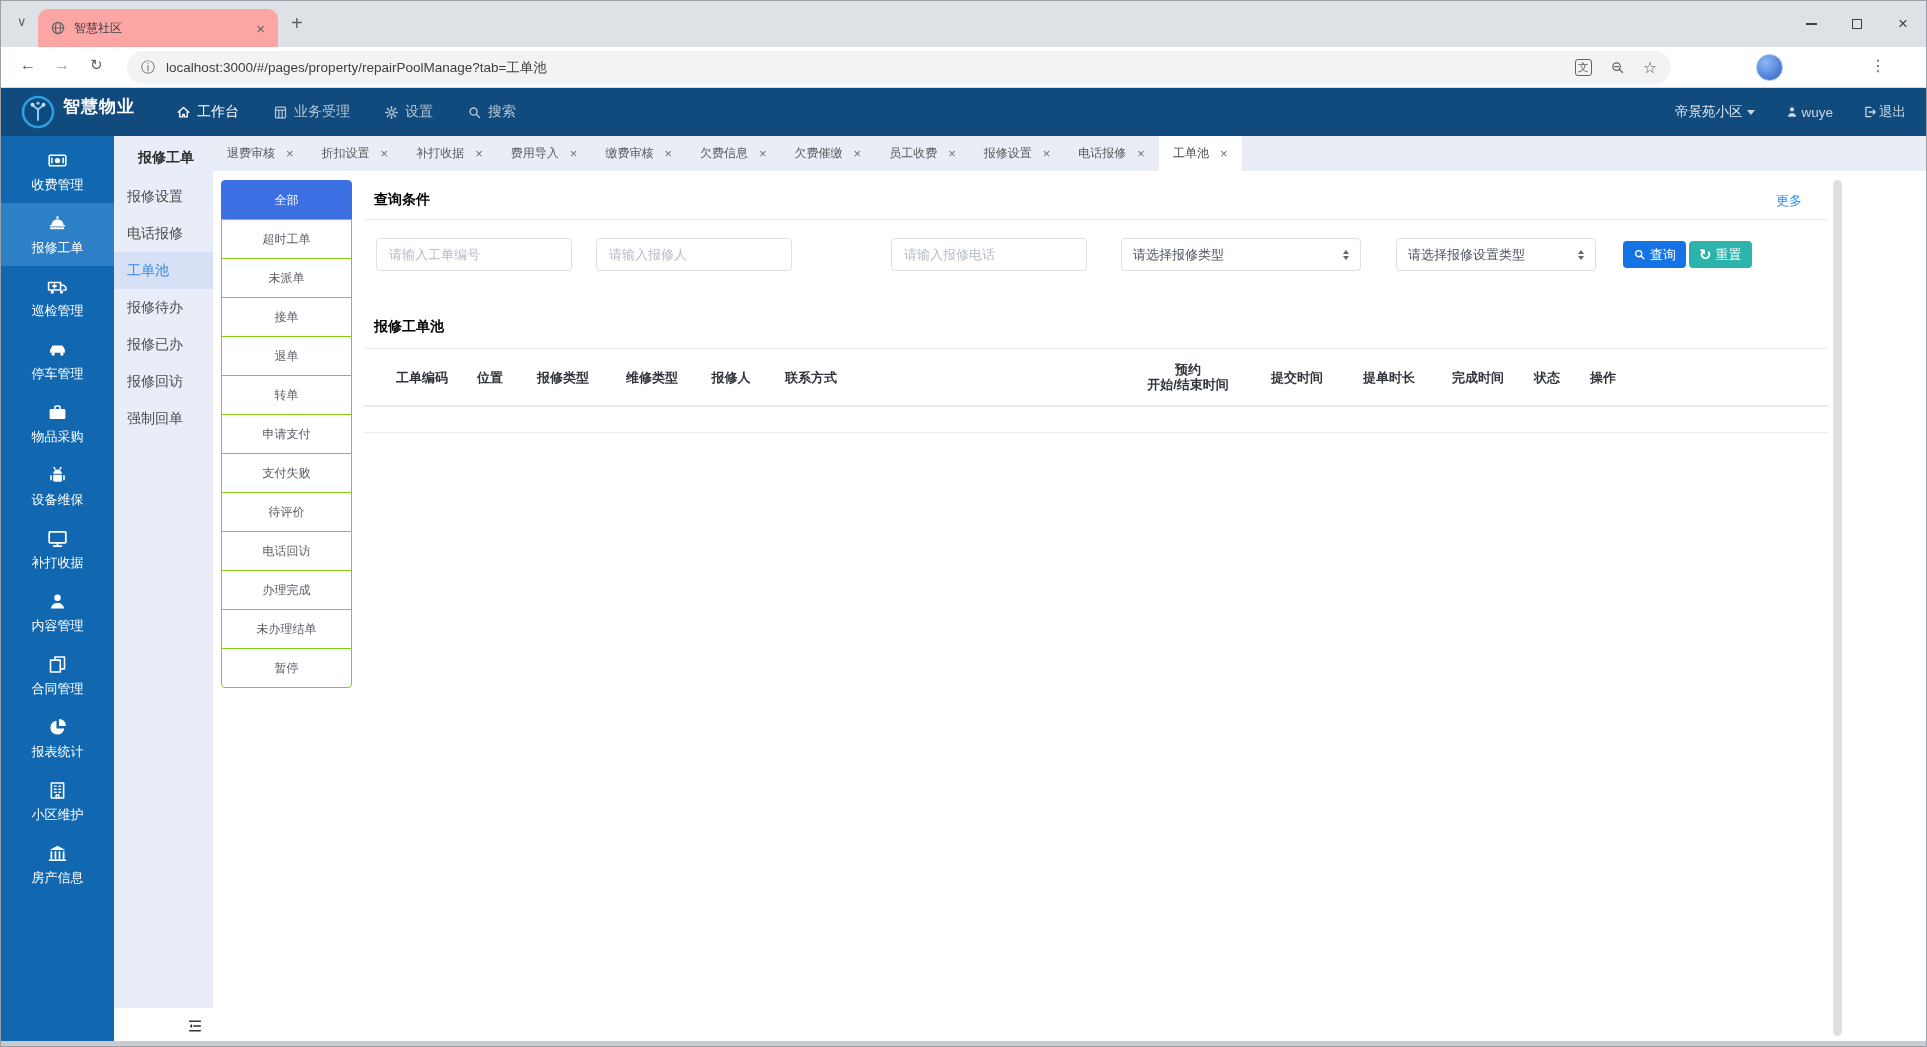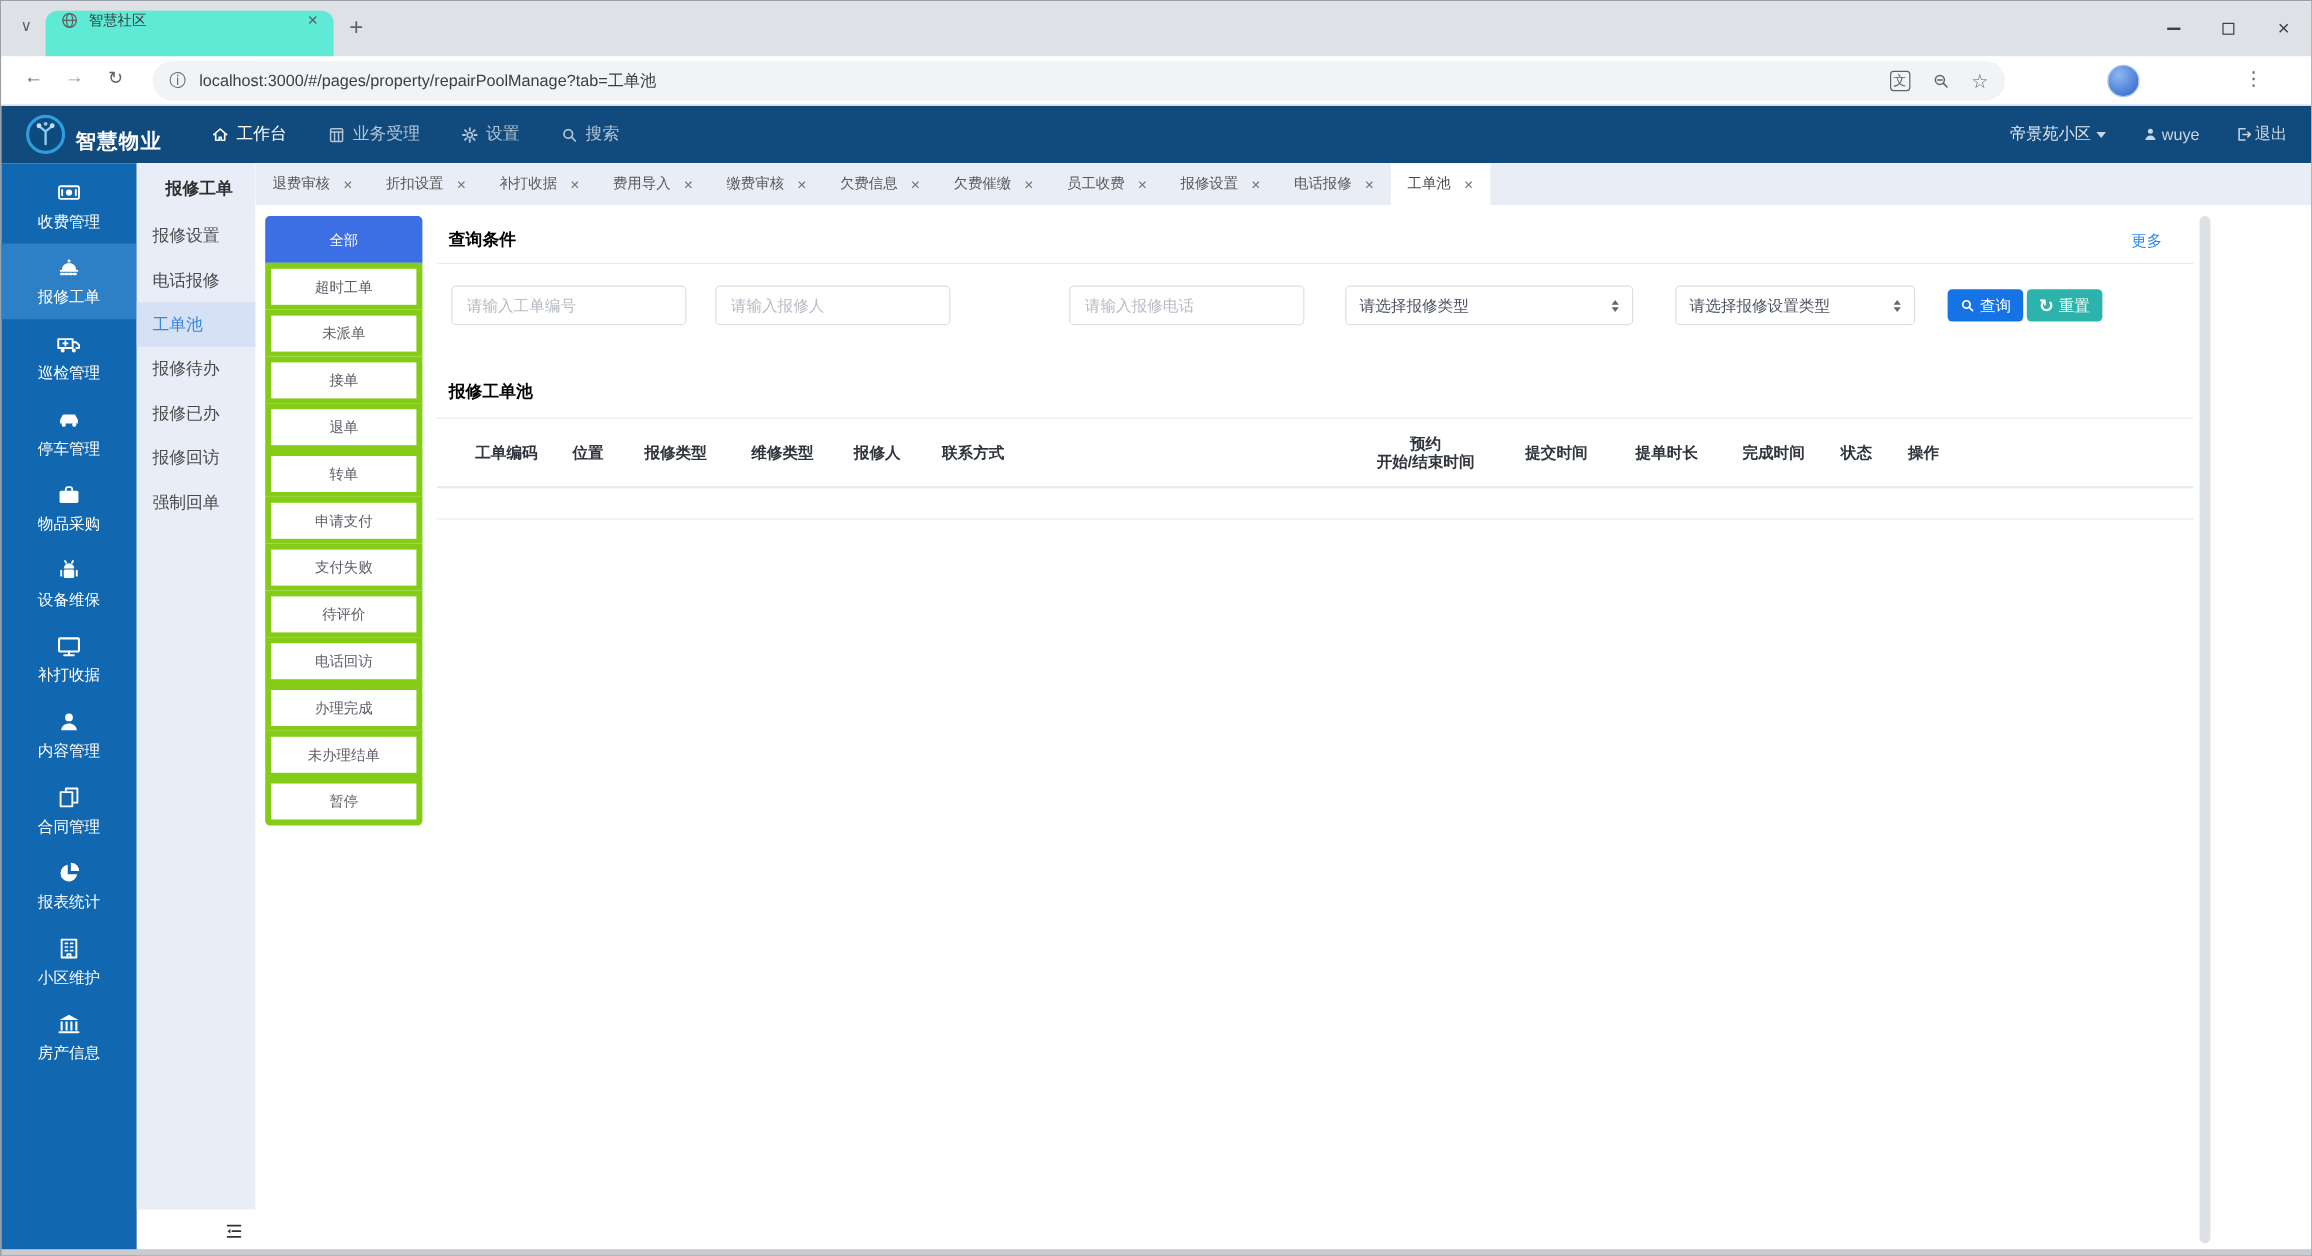--- a/index.html
+++ b/index.html
@@ -2,21 +2,21 @@
 <html style="--navbar: #114a7c; --sidebar: #1268b0; --sidebar_active: #2e80c6; --accent_blue: #1573e6; --teal: #2cb4ac; --filter_active: #3b6fe3; --link: #2d8cf0;"><head>
 <meta charset="utf-8">
 <style>
   * { margin:0; padding:0; box-sizing:border-box; }
   body { background:#e9e9e9; font-family:"Liberation Sans","DejaVu Sans",sans-serif; }
   .window { position:relative; width:1927px; height:1047px; background:#fff; border:1px solid #9aa0a6; overflow:hidden; }
 
   
   .tabstrip { position:relative; height:46px; background:#dee1e6; }
   .tab-chevron { position:absolute; left:16px; top:13px; font-size:13px; color:#5f6368; cursor:pointer; }
-  .browser-tab { position:absolute; left:37px; top:8px; width:240px; height:38px; background:#5eead4; border-radius:10px 10px 0 0; display:flex; align-items:flex-start; padding:0 10px 0 12px; }
+  .browser-tab { position:absolute; left:37px; top:8px; width:240px; height:38px; background:#fca5a5; border-radius:10px 10px 0 0; display:flex; align-items:center; padding:0 10px 0 12px; }
   .favicon { width:16px; height:16px; color:#5f6368; flex:none; }
   .tab-title { flex:1; margin-left:8px; font-size:12px; color:#3c4043; white-space:nowrap; overflow:hidden; }
   .tab-close { font-size:15px; color:#5f6368; cursor:pointer; padding:0 3px; }
   .new-tab { position:absolute; left:290px; top:11px; font-size:20px; color:#5f6368; cursor:pointer; }
   .win-controls { position:absolute; right:0; top:0; height:46px; display:flex; }
   .wc { width:46px; height:100%; display:flex; align-items:center; justify-content:center; color:#3c4043; cursor:pointer; }
   .wc-bar { width:11px; height:1.4px; background:#3c4043; }
   .wc-box { width:10px; height:10px; border:1.4px solid #3c4043; }
   .wc-x { font-size:17px; }
 
@@ -26,21 +26,21 @@
   .info-i { font-size:14px; color:#5f6368; flex:none; }
   .url-text { flex:1; margin-left:11px; font-size:13.5px; color:#3c4043; white-space:nowrap; overflow:hidden; }
   .obx-ic { margin-left:18px; color:#5f6368; cursor:pointer; display:flex; align-items:center; }
   .tr-box { font-size:11px; color:#5f6368; border:1.3px solid #5f6368; border-radius:3px; width:17px; height:17px; display:flex; align-items:center; justify-content:center; }
   .star { font-size:16px; }
   .avatar { position:absolute; left:1755px; top:7px; width:27px; height:27px; border-radius:50%; background:radial-gradient(circle at 35% 30%, #8db7f2, #2a61c8); border:1px solid #aac4ea; cursor:pointer; }
   .kebab { position:absolute; left:1869px; top:9px; font-size:16px; color:#5f6368; cursor:pointer; }
 
   
   .navbar { height:48px; background:var(--navbar,#114a7c); display:flex; align-items:center; padding:0 20px; color:#fff; }
-  .brand { display:flex; align-items:flex-end; gap:8px; cursor:pointer; }
+  .brand { display:flex; align-items:flex-start; gap:8px; cursor:pointer; }
   .brand-name { font-size:17px; font-weight:bold; letter-spacing:1px; }
   .nav-menu { display:flex; margin-left:24px; }
   .nav-item { display:flex; align-items:center; gap:6px; font-size:14px; color:#b4c4d2; padding:0 17px; height:48px; cursor:pointer;justify-content:center; }
   .nav-item.active { color:#ffffff; }
   .nav-right { margin-left:auto; display:flex; align-items:center; gap:30px; font-size:13.5px; color:#c9d6e2; }
   .nav-right .chunk { display:flex; align-items:center; gap:2px; cursor:pointer; }
   .caret-down { width:0; height:0; border-left:4px solid transparent; border-right:4px solid transparent; border-top:5px solid #c9d6e2; margin-left:3px; }
 
   
   .app-body { display:flex; height:910px; }
@@ -58,21 +58,21 @@
 
   .main { flex:1; position:relative; background:#fff; overflow:hidden; }
   .tabbar { height:35px; background:#e9edf6; display:flex; align-items:stretch; overflow:hidden; }
   .tb-tab { display:flex; align-items:center; gap:11px; padding:0 14px; font-size:12px; color:#585858; cursor:pointer; white-space:nowrap; }
   .tb-tab.active { background:#fff; color:#4a4a4a; }
   .tb-close { font-size:13px; color:#707070; }
 
   .content { position:absolute; left:0; right:0; top:35px; bottom:0; background:#fff; }
 
   .status-list { position:absolute; left:8px; top:9px; width:131px; }
-  .status-item { height:40px; margin-top:-1px; border:5px solid #84cc16; background:#fff; display:flex; align-items:center; justify-content:center; font-size:12px; color:#5a5e66; cursor:pointer; }
+  .status-item { height:40px; margin-top:-1px; border:1px solid #84cc16; background:#fff; display:flex; align-items:center; justify-content:center; font-size:12px; color:#5a5e66; cursor:pointer; }
   .status-item:first-child { margin-top:0; border-radius:4px 4px 0 0; }
   .status-item:last-child { border-radius:0 0 4px 4px; }
   .status-item.active { background:var(--filter_active,#3b6fe3); border-color:var(--filter_active,#3b6fe3); color:#fff; }
 
   .card-title { position:absolute; left:10px; top:8px; font-size:14px; font-weight:bold; color:#000000; }
   .divider { position:absolute; left:0; right:0; height:1px; background:#e8eaef; }
 
   .query-card { position:absolute; left:151px; top:12px; width:1464px; height:112px; }
   .more-link { position:absolute; right:26px; top:9px; font-size:13px; color:var(--link,#2d8cf0); cursor:pointer; }
   .q-row { position:absolute; left:0; top:55px; right:0; height:33px; }

